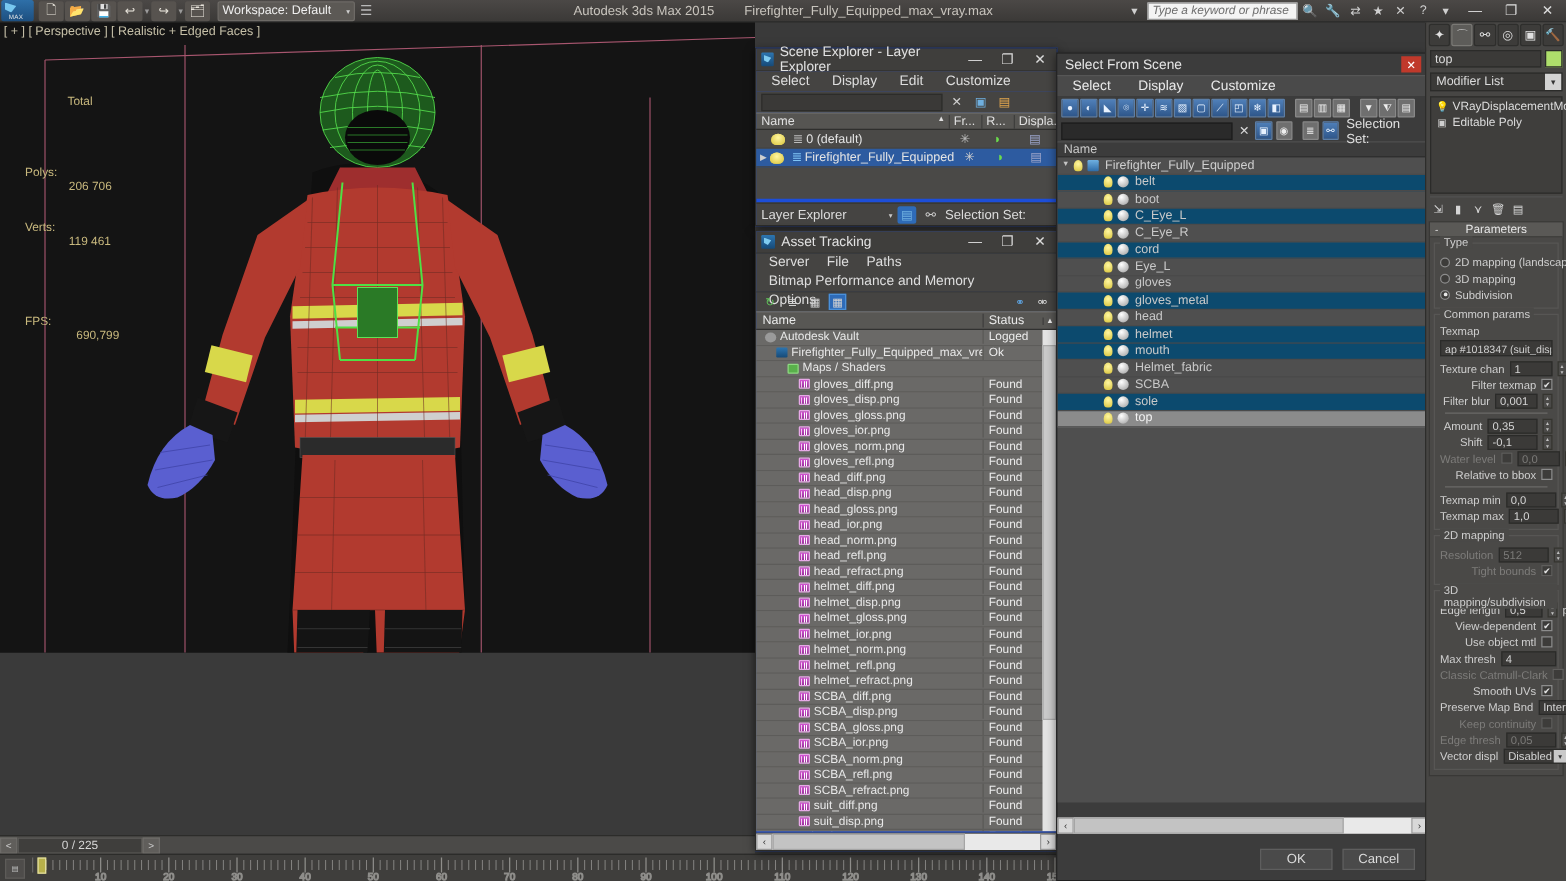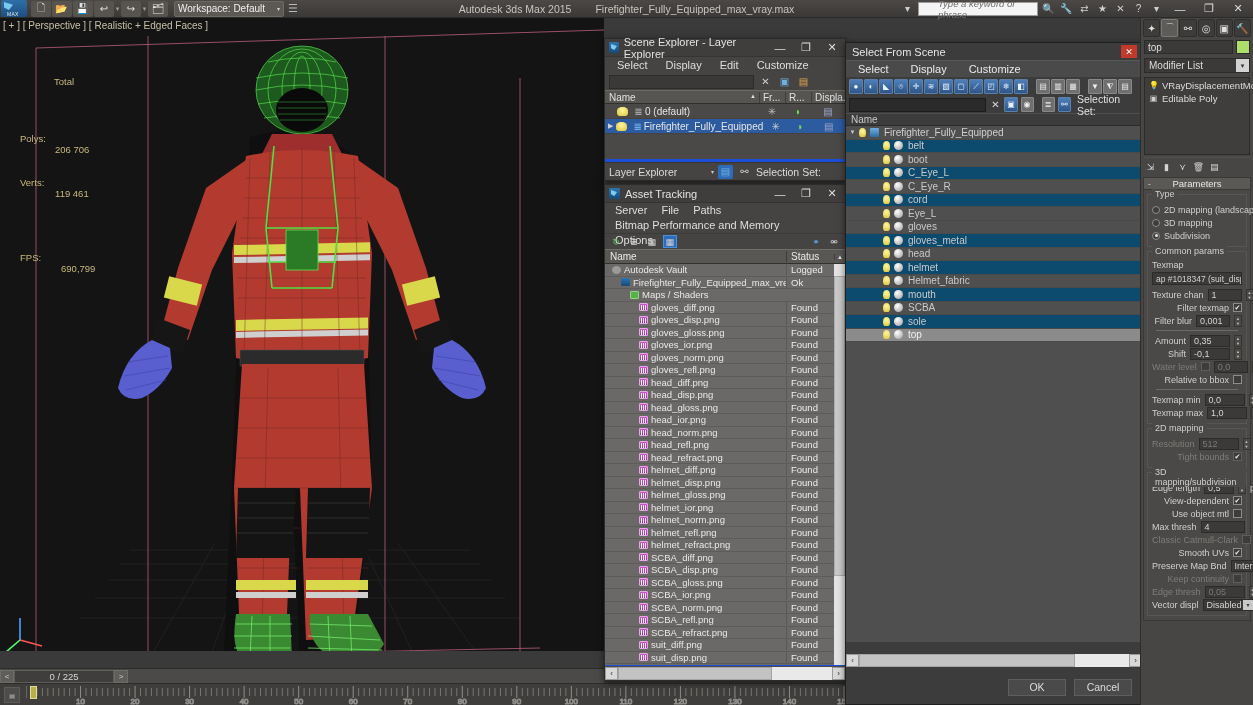--- a/index.html
+++ b/index.html
@@ -59,34 +59,34 @@
     display: flex; align-items: center; justify-content: center;
     gap: 24px; pointer-events: none;
   }
   .title-center span { font-size: 10.5px; color: #c8c4bd; }
   .title-right {
     margin-left: auto; display: flex; align-items: center; gap: 3px; padding-right: 2px;
   }
   .searchbox {
     width: 120px; height: 14px; background: #f4f4f4; color: #6d6d6d;
     border: 1px solid #9a9a9a; font-size: 9.5px; font-style: italic;
-    display: flex; align-items: center; padding-left: 19px;
+    display: flex; align-items: center; padding-left: 3px;
   }
   .tbicon {
     width: 15px; height: 15px; display: inline-flex; align-items: center;
     justify-content: center; font-size: 10px; color: #cfcfcf;
   }
   .winbtn {
     width: 26px; height: 17px; display: inline-flex; align-items: center;
     justify-content: center; font-size: 11px; color: #dcdcdc;
   }
 
   
   .viewport {
-    position: absolute; left: 0; top: 18px; width: 604px; height: 633px;
+    position: absolute; left: 0; top: 18px; width: 604px; height: 504px;
     background: #141414; overflow: hidden;
   }
   .vp-label {
     position: absolute; left: 3px; top: 2px; font-size: 10px;
     color: #c6c0a8; white-space: nowrap;
   }
   .vp-stats {
     position: absolute; left: 20px; top: 36px; font-size: 9.5px;
     color: #c9b97e; line-height: 11px; white-space: pre;
   }
@@ -1478,33 +1478,33 @@
           <span class="sphere"></span>
           <span>head</span>
         </div>
         <div class="sfs-item alt">
           <span class="tri"></span>
           <span class="indent"></span>
           <span class="bulb"></span>
           <span class="sphere"></span>
           <span>helmet</span>
         </div>
+        <div class="sfs-item alt">
+          <span class="tri"></span>
+          <span class="indent"></span>
+          <span class="bulb"></span>
+          <span class="sphere"></span>
+          <span>mouth</span>
+        </div>
         <div class="sfs-item">
           <span class="tri"></span>
           <span class="indent"></span>
           <span class="bulb"></span>
           <span class="sphere"></span>
           <span>Helmet_fabric</span>
-        </div>
-        <div class="sfs-item alt">
-          <span class="tri"></span>
-          <span class="indent"></span>
-          <span class="bulb"></span>
-          <span class="sphere"></span>
-          <span>mouth</span>
         </div>
         <div class="sfs-item">
           <span class="tri"></span>
           <span class="indent"></span>
           <span class="bulb"></span>
           <span class="sphere"></span>
           <span>SCBA</span>
         </div>
         <div class="sfs-item alt">
           <span class="tri"></span>

